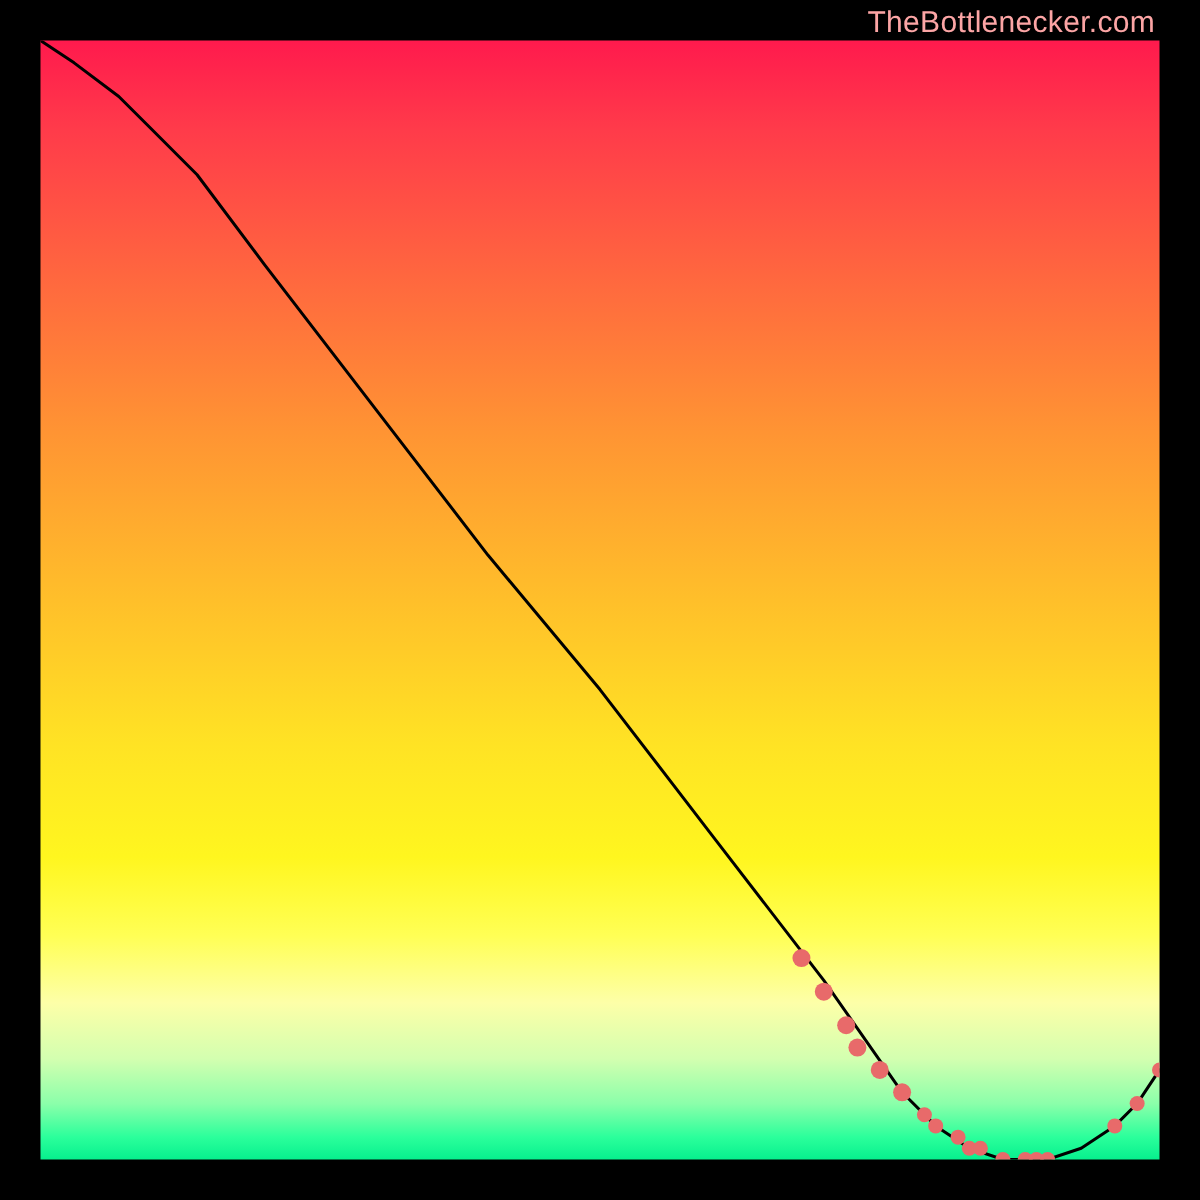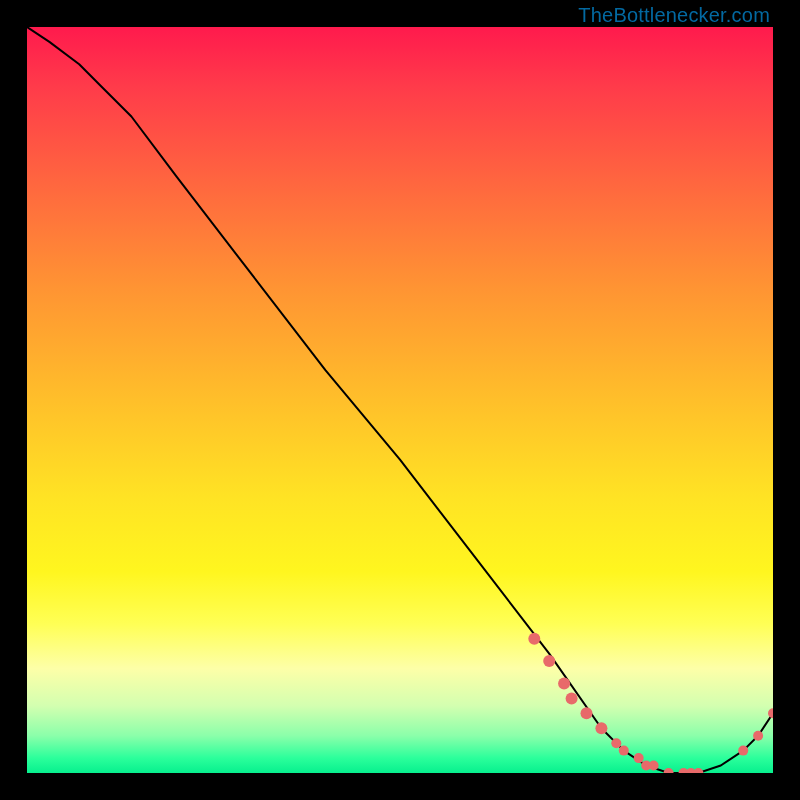--- a/index.html
+++ b/index.html
@@ -56,21 +56,21 @@
     stroke-linejoin: round;
   }
   .pt {
     fill: #e86a6a;
     stroke: none;
   }
   .watermark {
     position: absolute;
     top: 4px;
     right: 30px;
-    color: #0369a1;
+    color: #fca5a5;
     font-size: 20px;
     font-weight: 400;
     letter-spacing: 0.2px;
   }
 </style>
 </head>
 <body>
 
 <div class="stage">
   <div class="watermark">TheBottlenecker.com</div>

